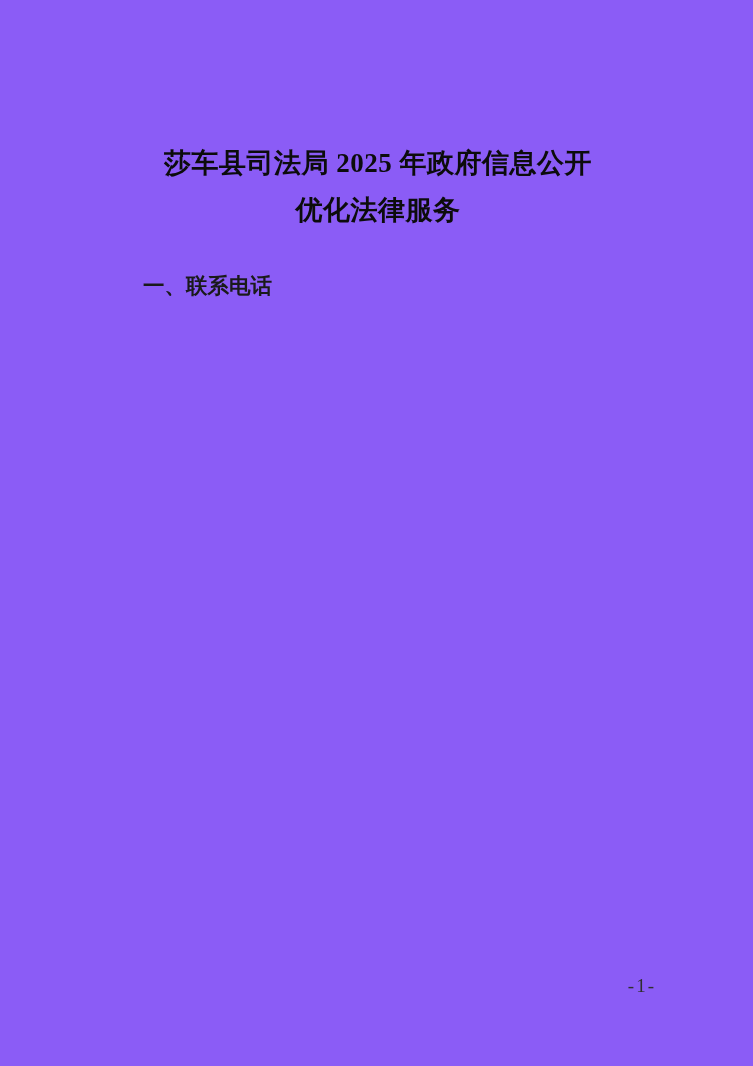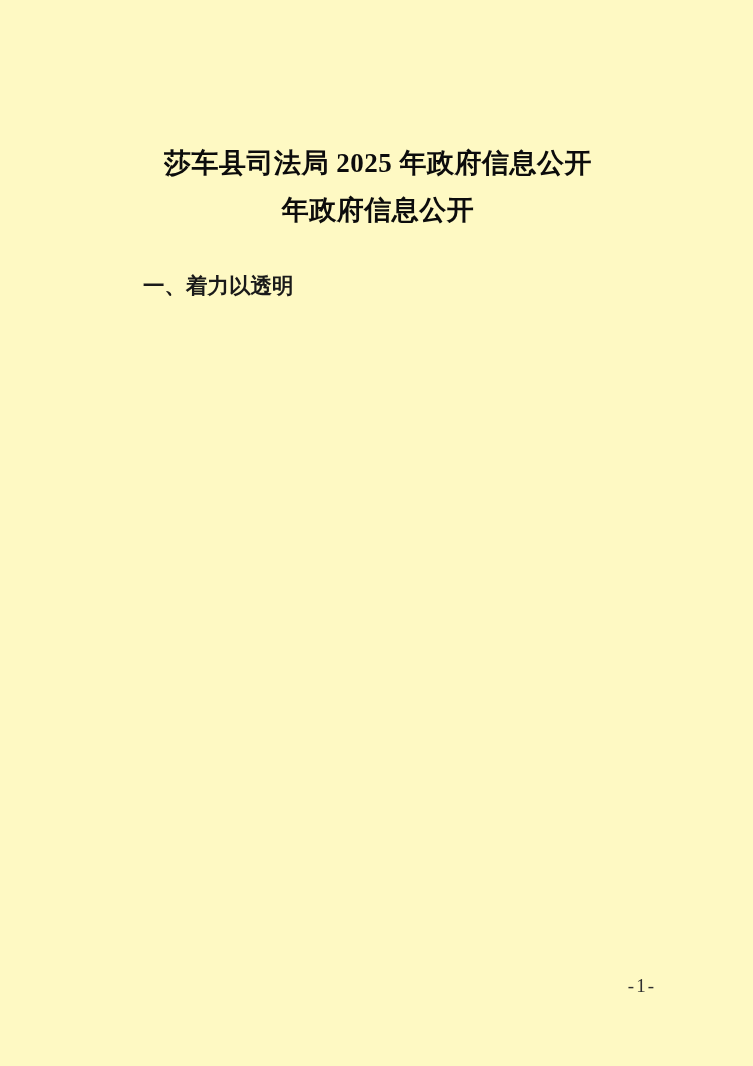--- a/index.html
+++ b/index.html
@@ -4,21 +4,21 @@
 <style>
   html, body {
     margin: 0;
     padding: 0;
     background: #ffffff;
   }
   .page {
     position: relative;
     width: 753px;
     height: 1066px;
-    background: #fef9c3;
+    background: #8b5cf6;
     overflow: hidden;
     color: #121212;
     font-family: "Liberation Serif", serif;
   }
   .content {
     position: absolute;
     left: 100px;
     right: 97px;
     top: 140px;
   }
@@ -63,24 +63,24 @@
   }
 </style>
 </head>
 <body>
 
 <div class="page">
   <div class="content">
 
     <div class="doc-title">
       <div>莎车县司法局 2025 年政府信息公开</div>
-      <div>年政府信息公开</div>
+      <div>优化法律服务</div>
     </div>
 
     <div class="body-text">
 
-      <p class="section-heading">一、着力以透明</p>
+      <p class="section-heading">一、联系电话</p>
 
     </div>
   </div>
 
   <div class="page-number">-1-</div>
 </div>
 
 </body></html>

